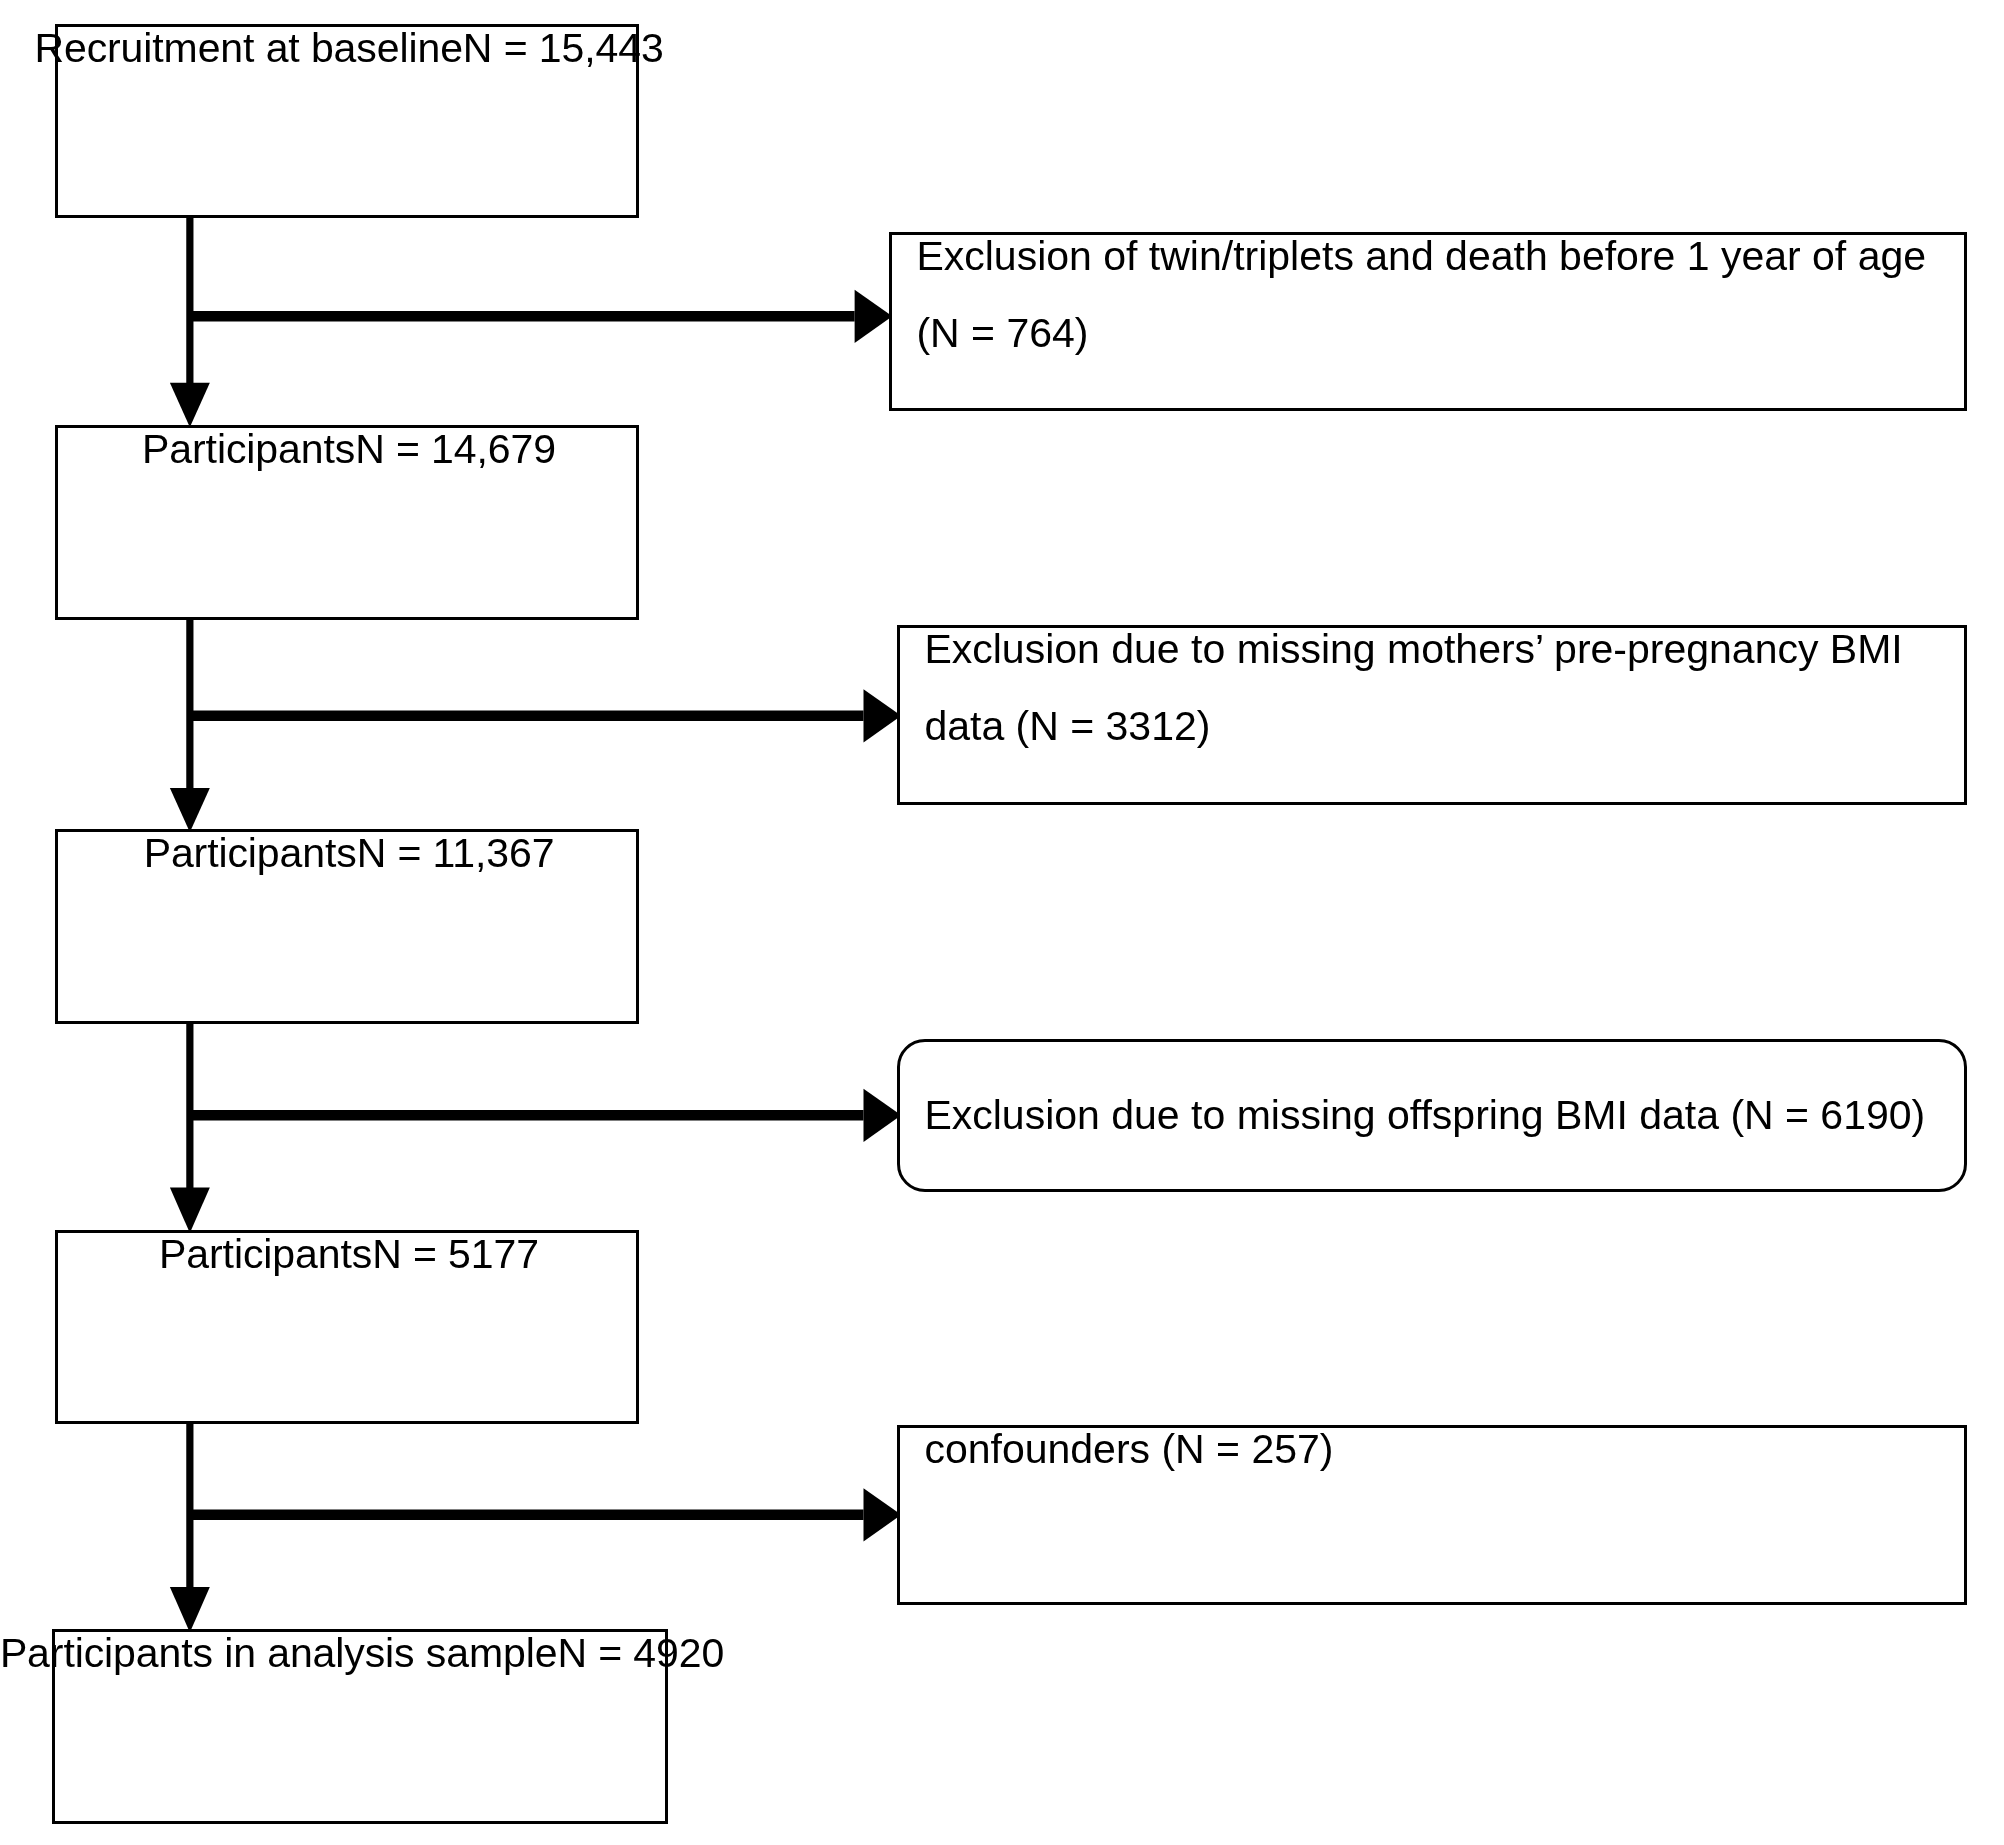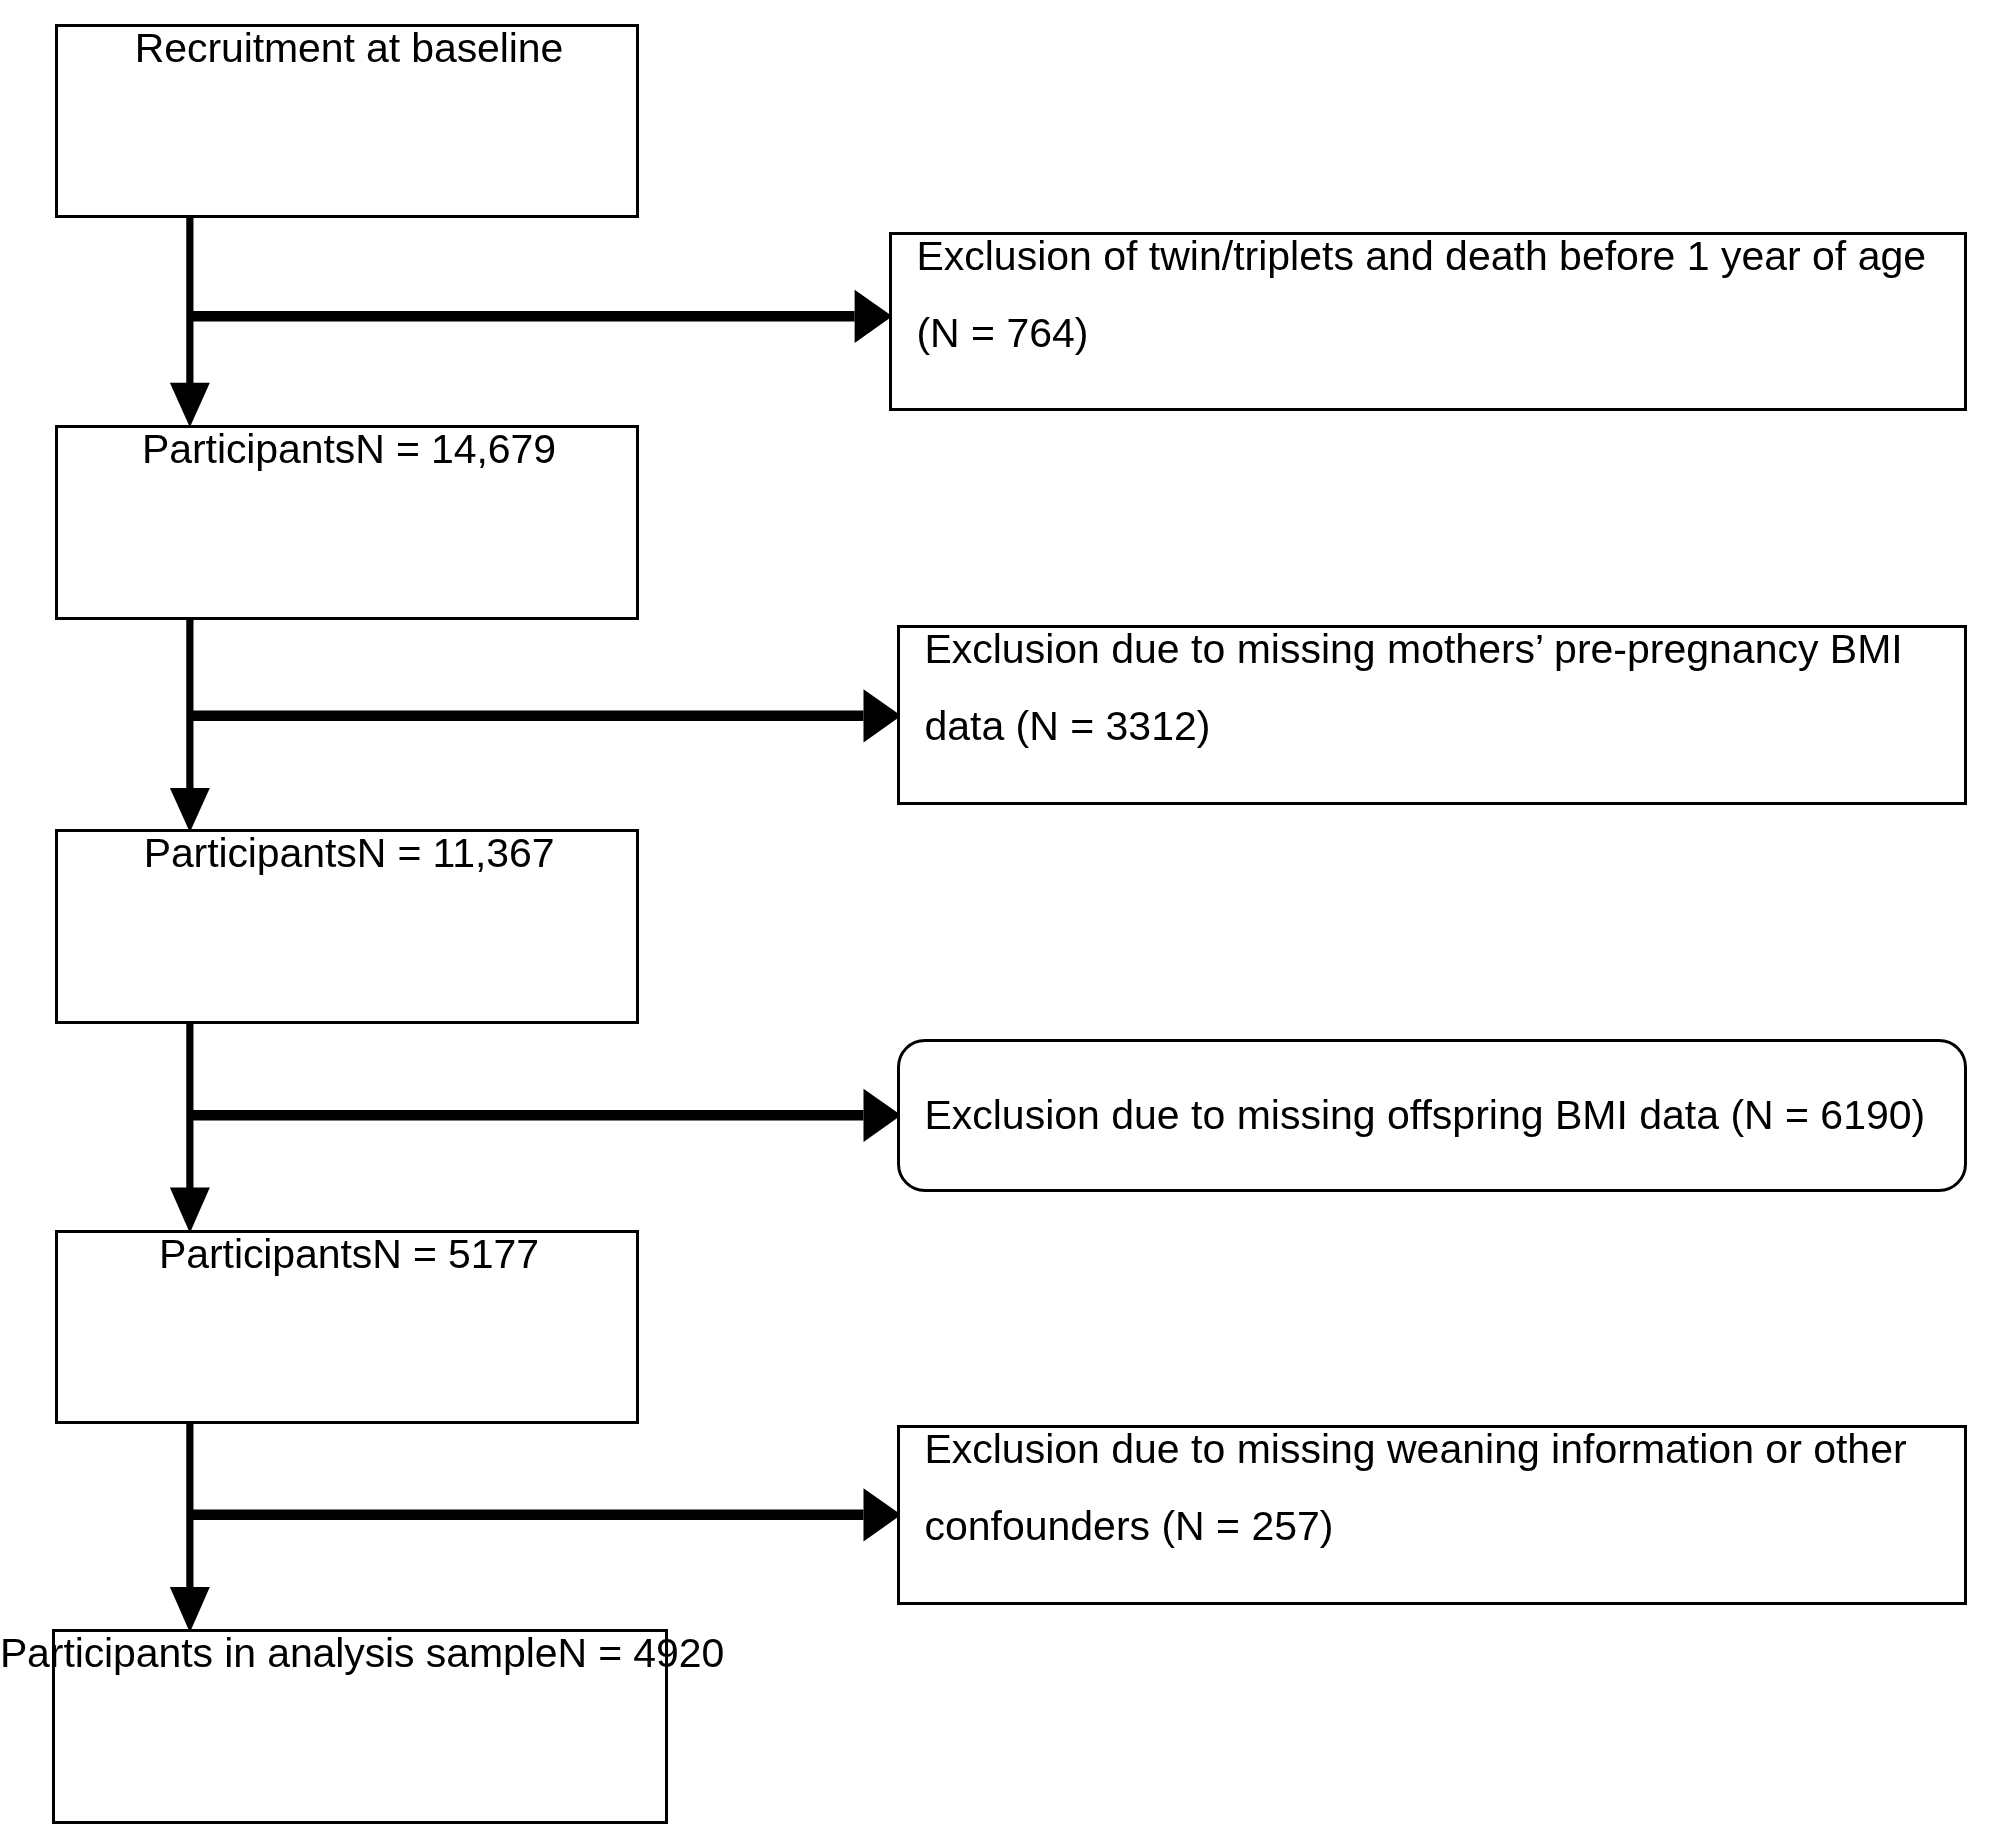--- a/index.html
+++ b/index.html
@@ -116,20 +116,21 @@
     </g>
 
     <g>
       <line x1="342" y1="2730" x2="1556" y2="2730" stroke="#000000" stroke-width="19"></line>
       <polygon points="1556,2682 1556,2778 1624,2730" fill="#000000"></polygon>
     </g>
   </svg>
 
   <div class="node-box" style="left:55px; top:24px; width:584px; height:194px;">
     <div class="node-line first">Recruitment at baseline</div>
+    <div class="node-line second">N = 15,443</div>
   </div>
 
   <div class="node-box" style="left:55px; top:425px; width:584px; height:195px;">
     <div class="node-line first">Participants</div>
     <div class="node-line second">N = 14,679</div>
   </div>
 
   <div class="node-box" style="left:55px; top:829px; width:584px; height:195px;">
     <div class="node-line first">Participants</div>
     <div class="node-line second">N = 11,367</div>
@@ -153,18 +154,17 @@
   <div class="excl-box" style="left:897px; top:625px; width:1070px; height:180px;">
     <div class="excl-line first">Exclusion due to missing mothers’ pre-pregnancy BMI</div>
     <div class="excl-line">data (N = 3312)</div>
   </div>
 
   <div class="excl-box single" style="left:897px; top:1039px; width:1070px; height:153px;">
     <div class="excl-line first">Exclusion due to missing offspring BMI data (N = 6190)</div>
   </div>
 
   <div class="excl-box" style="left:897px; top:1425px; width:1070px; height:180px;">
-    <div class="excl-line first">Exclusion due to missing weaning information or other</div>
     <div class="excl-line">confounders (N = 257)</div>
   </div>
 
 </div>
 
 
 </body></html>

